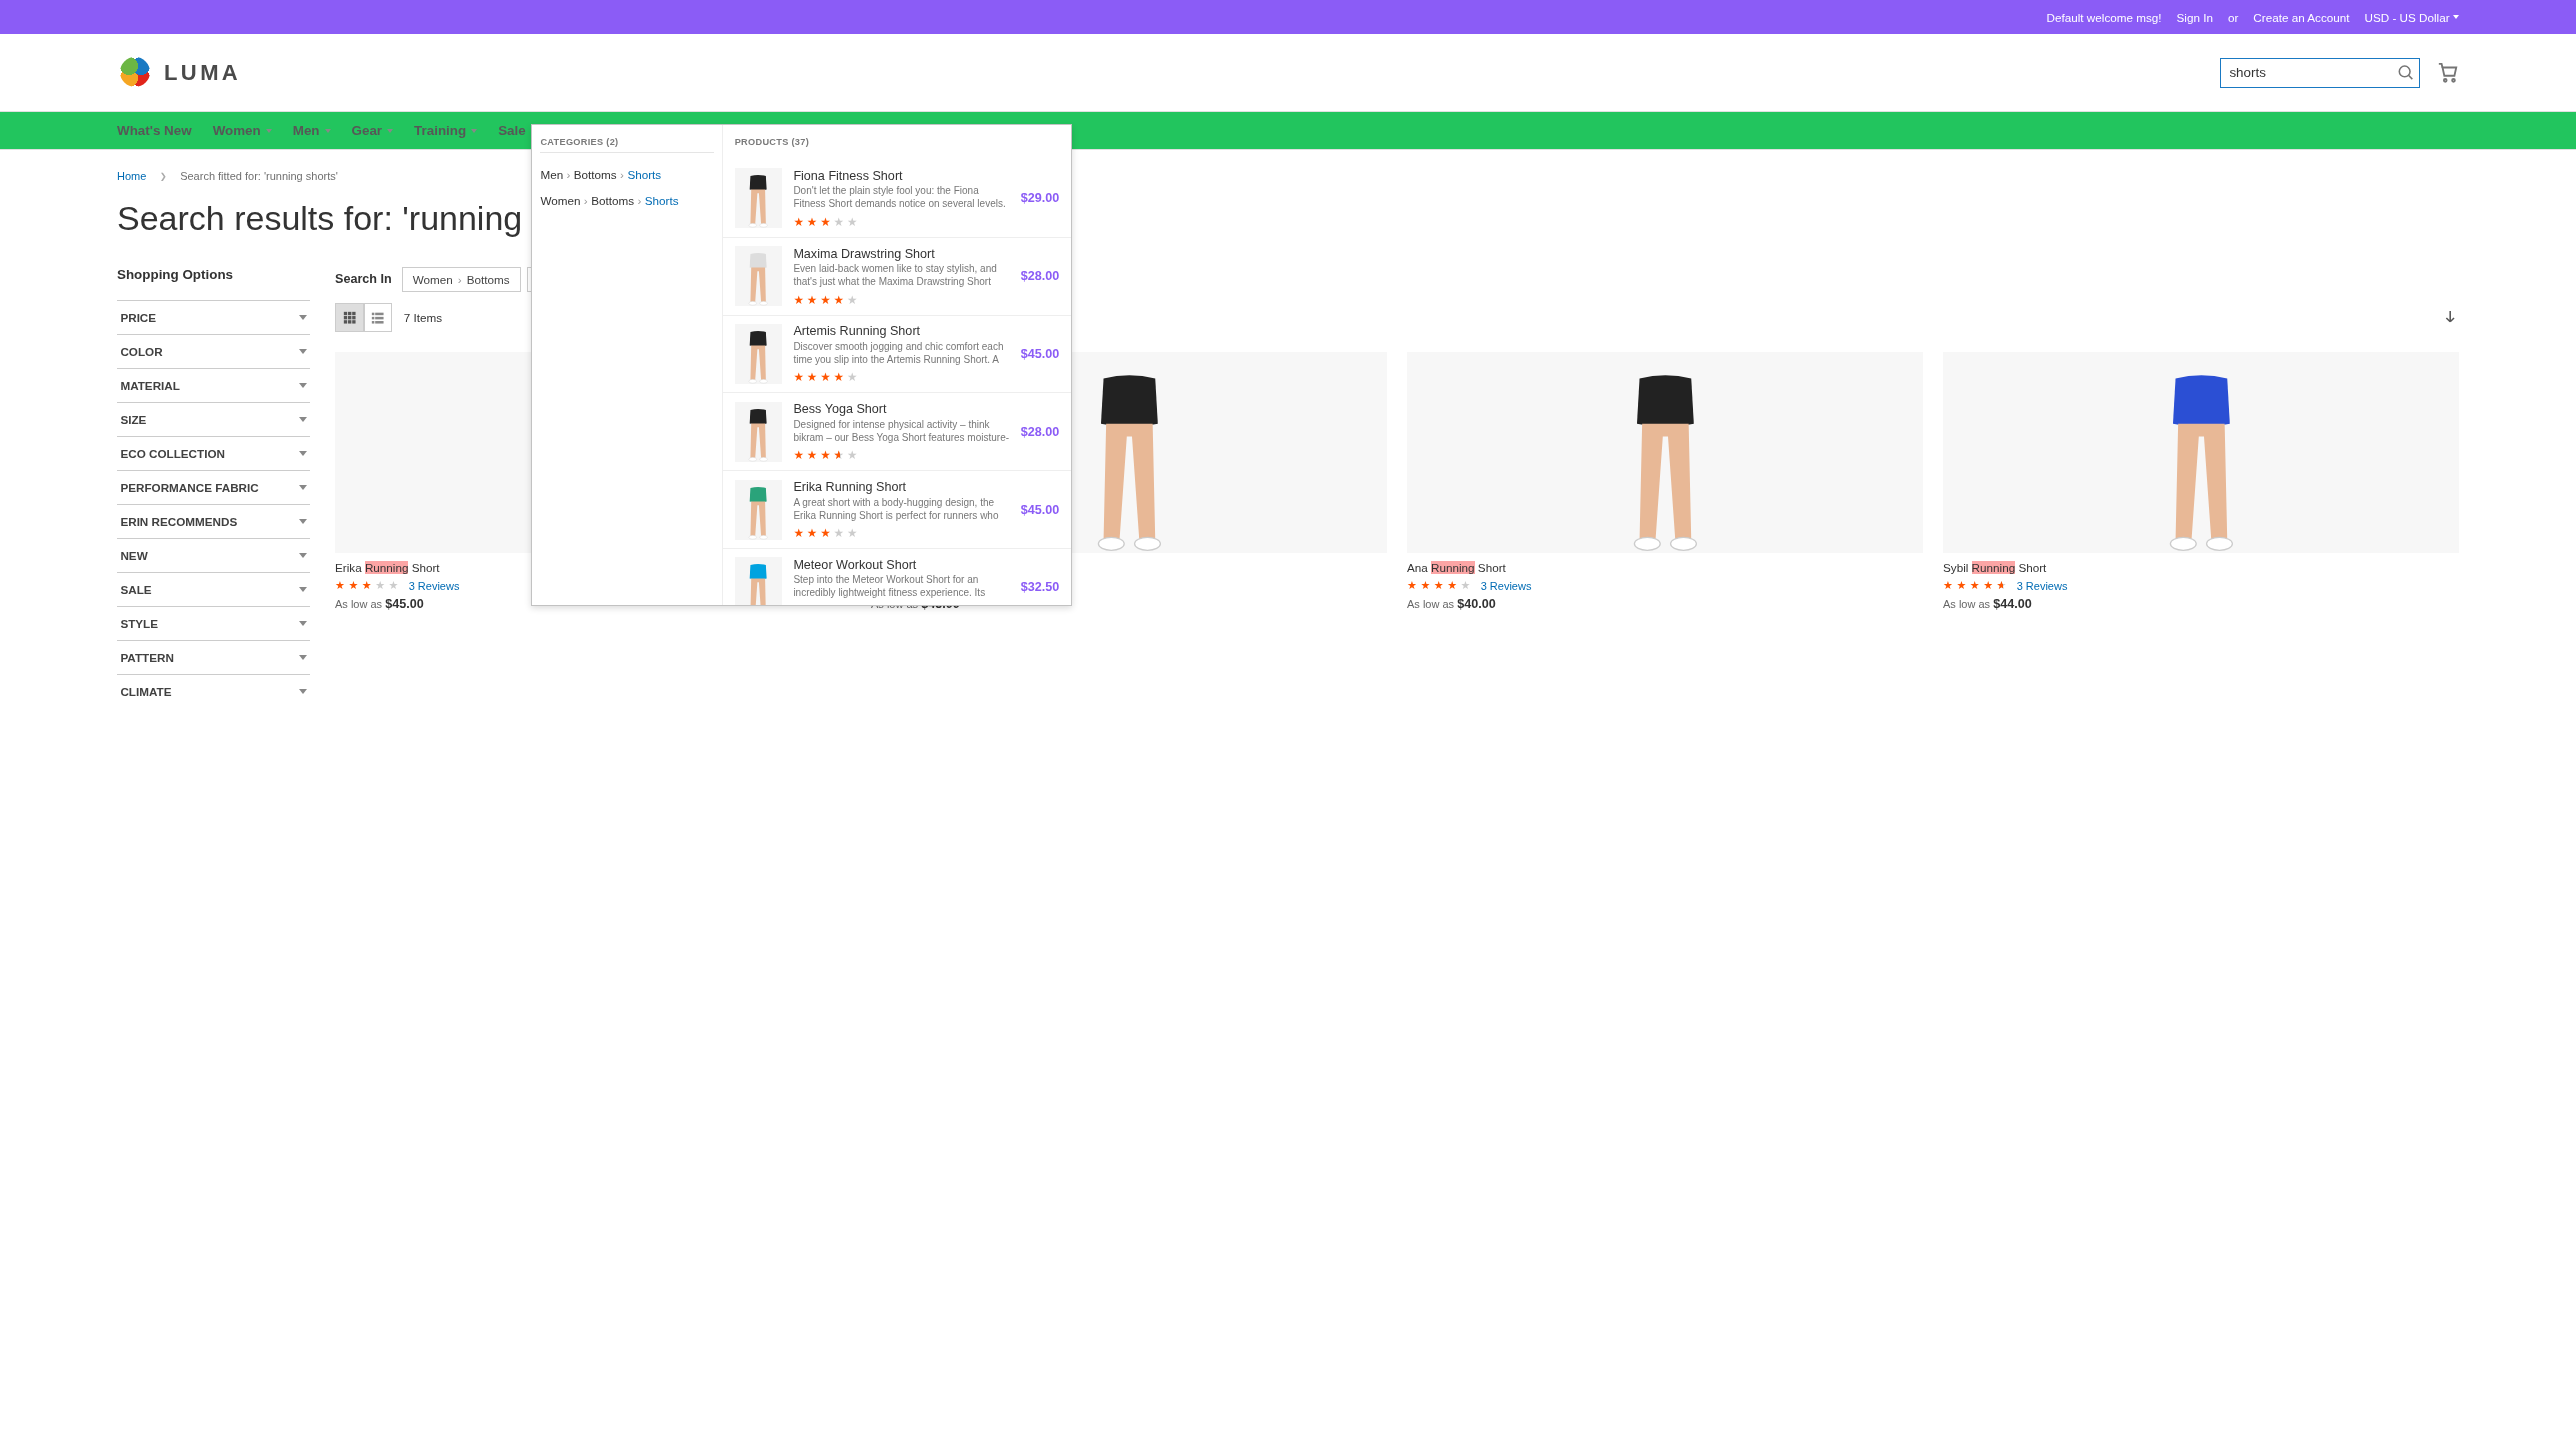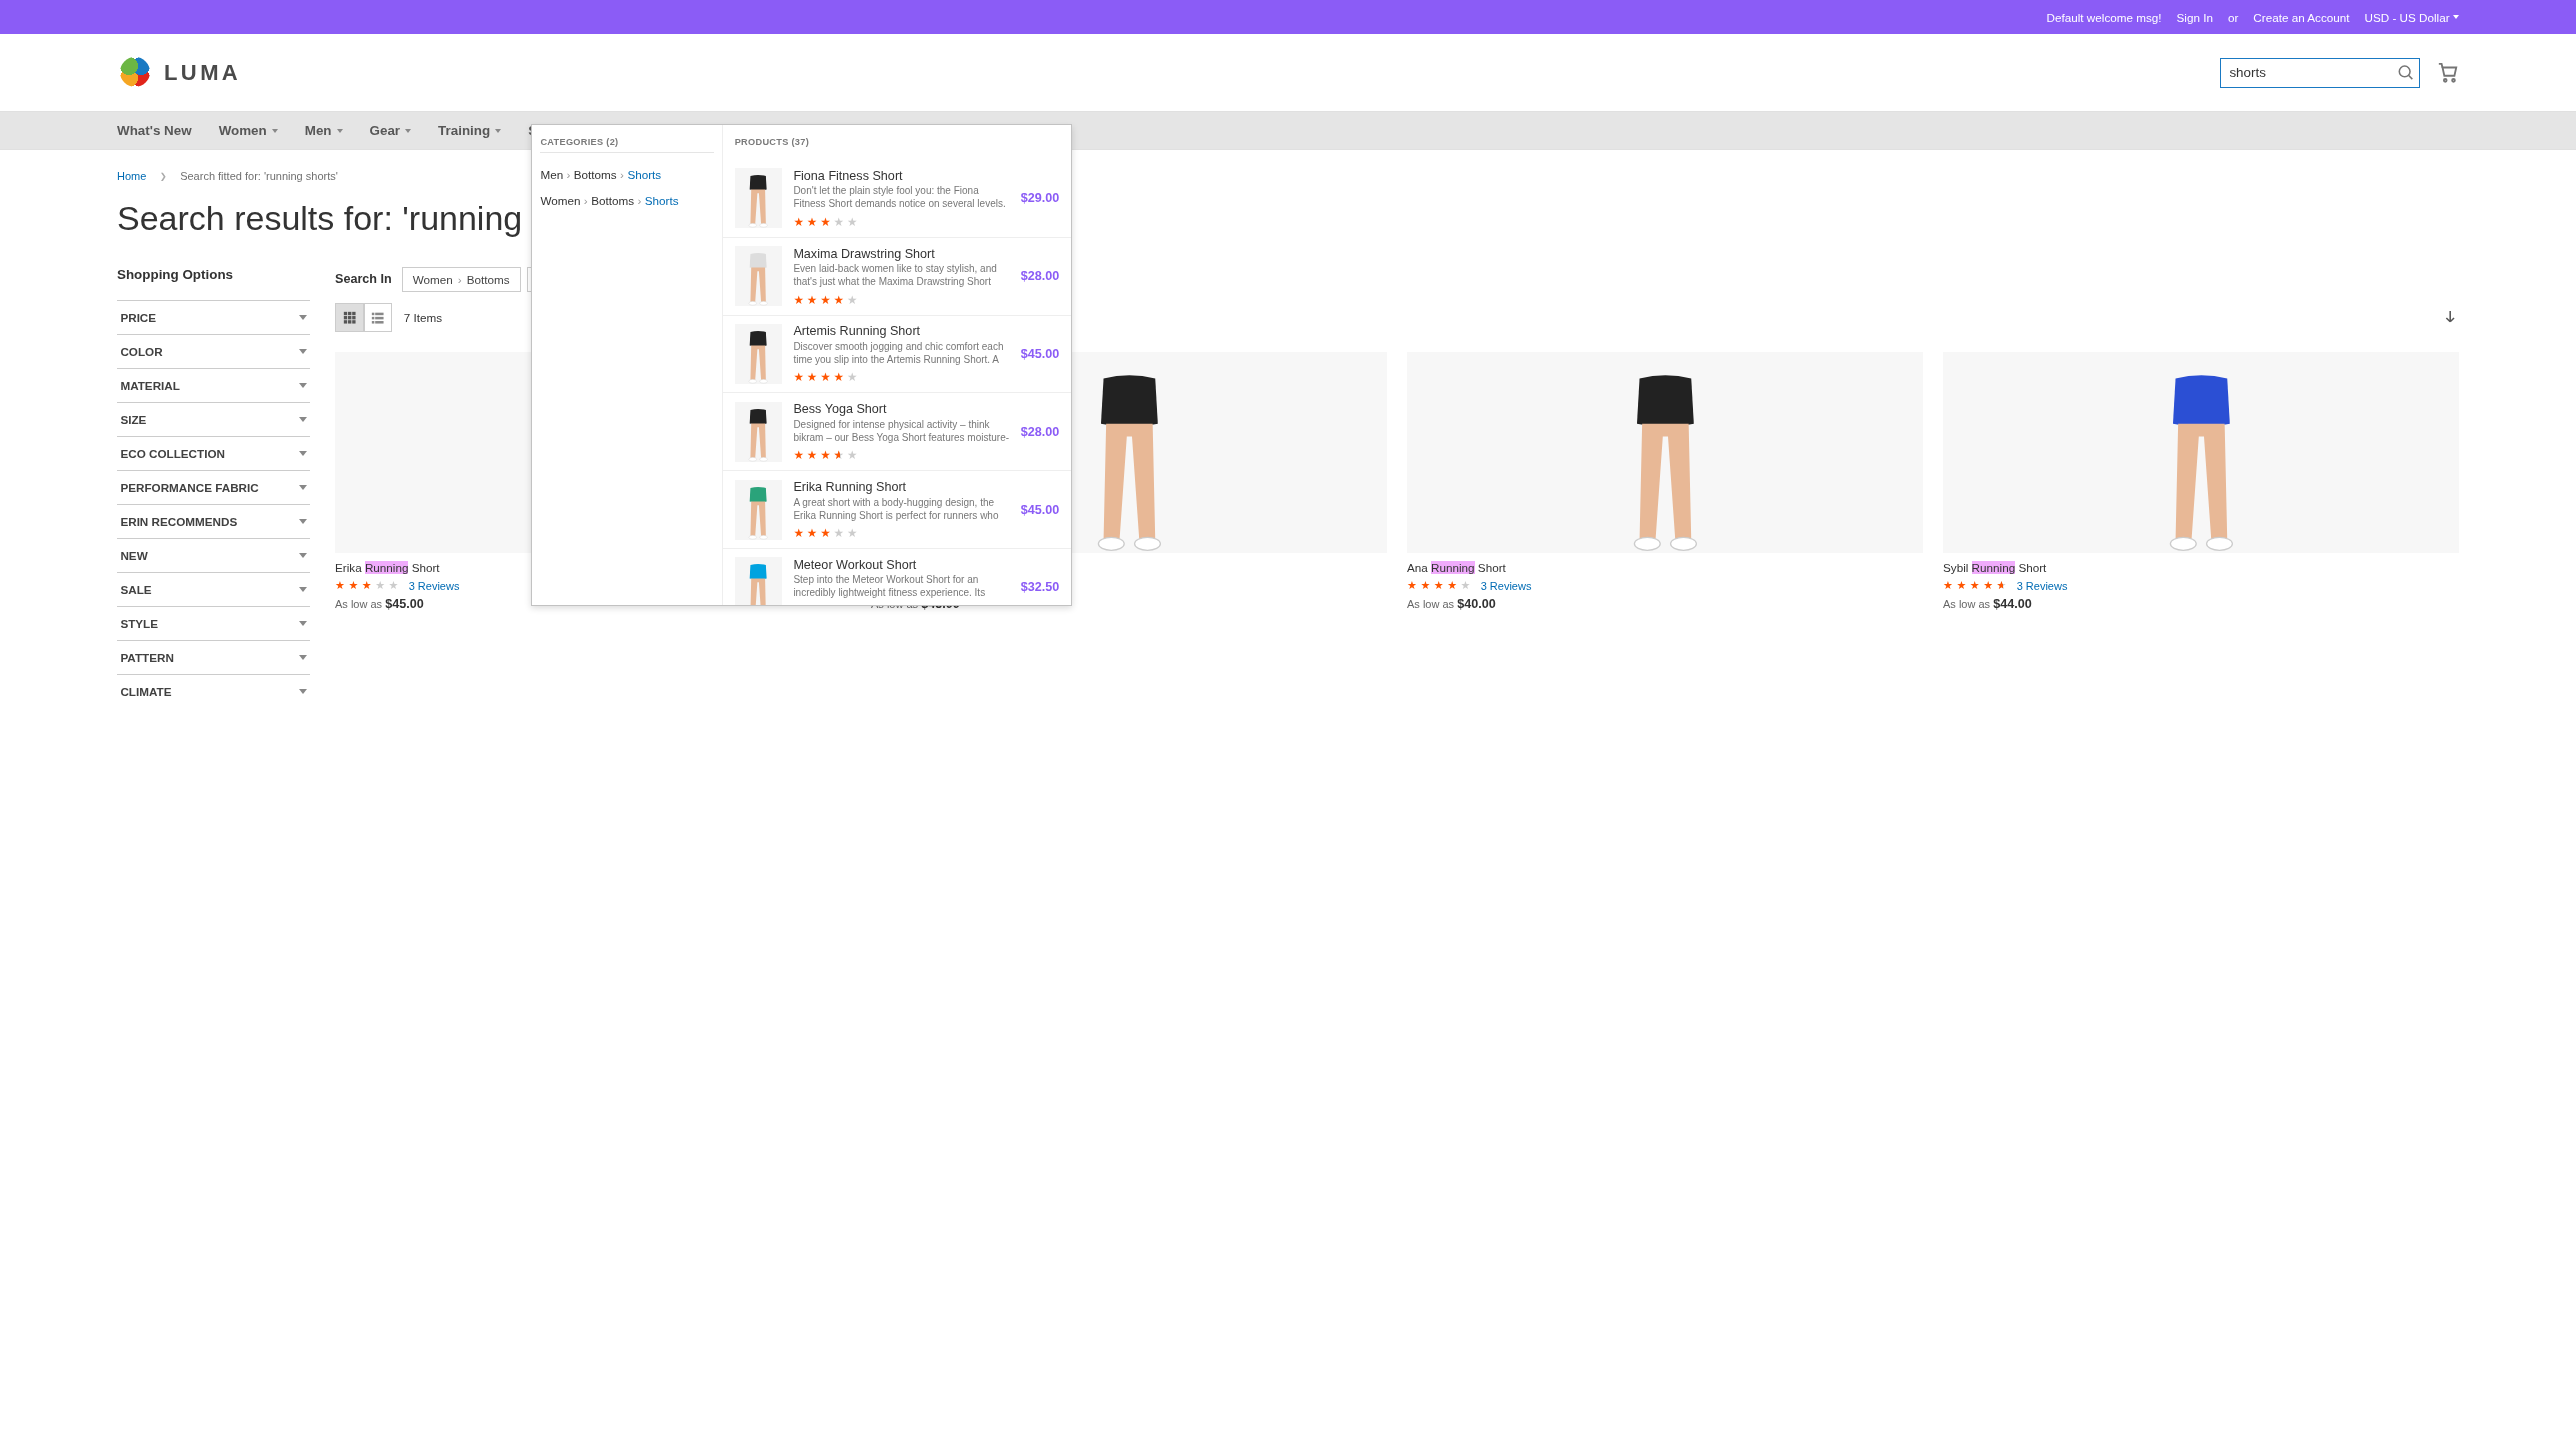--- a/index.html
+++ b/index.html
@@ -13,21 +13,21 @@
 .header { display: flex; align-items: center; justify-content: space-between; padding: 17px 117px; height: 77px; position: relative; }
 .logo { display: flex; align-items: center; gap: 10px; font-size: 22px; font-weight: 600; letter-spacing: 3.4px; color: #4a4a4a; }
 .logo-mark { width: 37px; height: 37px; position: relative; }
 .logo-mark::before { content:""; position:absolute; width:30px; height:30px; border-radius:50%; background: radial-gradient(circle at 30% 30%, #6cb644 0 30%, transparent 31%), radial-gradient(circle at 70% 30%, #1979c3 0 30%, transparent 31%), radial-gradient(circle at 30% 70%, #f5a623 0 30%, transparent 31%), radial-gradient(circle at 70% 70%, #e1251b 0 30%, transparent 31%); top:3.4px; left:3.4px; filter: blur(0.3px);}
 .header-right { display: flex; align-items: center; gap: 17px; }
 .search-wrap { position: relative; }
 .search-input { width: 200px; height: 30px; border: 1.7px solid #1979c3; outline: none; padding: 0 30px 0 8.4px; font-size: 13.4px; color: #333; }
 .search-icon-btn { position: absolute; right: 5px; top: 50%; transform: translateY(-50%); width: 18.4px; height: 18.4px; background: none; border: none; cursor: pointer; color: #757575; }
 .cart-icon { width: 22px; height: 22px; color: #757575; cursor: pointer; }
 
-.nav { background: #e5e5e5; border-top: 0.8px solid #e0e0e0; border-bottom: 0.8px solid #e0e0e0; padding: 0 117px; display: flex; gap: 27px; height: 39px; align-items: center; }
+.nav { background: #22c55e; border-top: 0.8px solid #e0e0e0; border-bottom: 0.8px solid #e0e0e0; padding: 0 117px; display: flex; gap: 21px; height: 39px; align-items: center; }
 .nav-item { font-size: 13.4px; color: #575757; cursor: pointer; display: flex; align-items: center; gap: 5px; font-weight: 600; }
 .nav-item .chevron-down { border-top-color: #888; }
 
 .container { padding: 20px 117px 34px; }
 .breadcrumbs { display: flex; align-items: center; gap: 13.4px; font-size: 11px; color: #006bb4; margin-bottom: 17px; }
 .breadcrumbs .sep { color: #aaa; font-size: 8.4px; }
 .breadcrumbs .current { color: #707070; }
 .page-title { font-size: 34px; font-weight: 300; color: #333; margin-bottom: 28.5px; }
 
 .layout { display: flex; gap: 25px; }
@@ -49,21 +49,21 @@
 .view-btn { width: 28.5px; height: 28.5px; border: 0.8px solid #ccc; background: #fff; display: flex; align-items: center; justify-content: center; cursor: pointer; color: #888; }
 .view-btn.active { background: #dedede; color: #555; }
 .item-count { font-size: 11.7px; color: #333; }
 .sort-arrow { width: 18.4px; height: 18.4px; color: #555; }
 
 .grid { display: grid; grid-template-columns: repeat(4, 1fr); gap: 20px; }
 .product { display: flex; flex-direction: column; }
 .prod-img { width: 100%; height: 201px; background: #f7f7f7; display: flex; align-items: flex-end; justify-content: center; overflow: hidden; }
 .prod-img svg { width: 80%; height: 90%; }
 .prod-name { font-size: 11.7px; margin: 8.4px 0 5px; color: #333; }
-.prod-name .hl { background: #f0abfc; }
+.prod-name .hl { background: #fca5a5; }
 .rating-row { display: flex; align-items: center; gap: 6.7px; font-size: 11px; }
 .stars { display: flex; }
 .star { width: 13.4px; height: 13.4px; color: #ccc; }
 .star.fill { color: #ff5501; }
 .star.half { position: relative; color: #ccc; }
 .star.half::before { content:"★"; position:absolute; left:0; top:0; width:50%; overflow:hidden; color:#ff5501; }
 .reviews-link { color: #006bb4; }
 .price-row { font-size: 11px; color: #666; margin-top: 5px; }
 .price-row .price { font-weight: 700; font-size: 12.6px; color: #333; }
 

